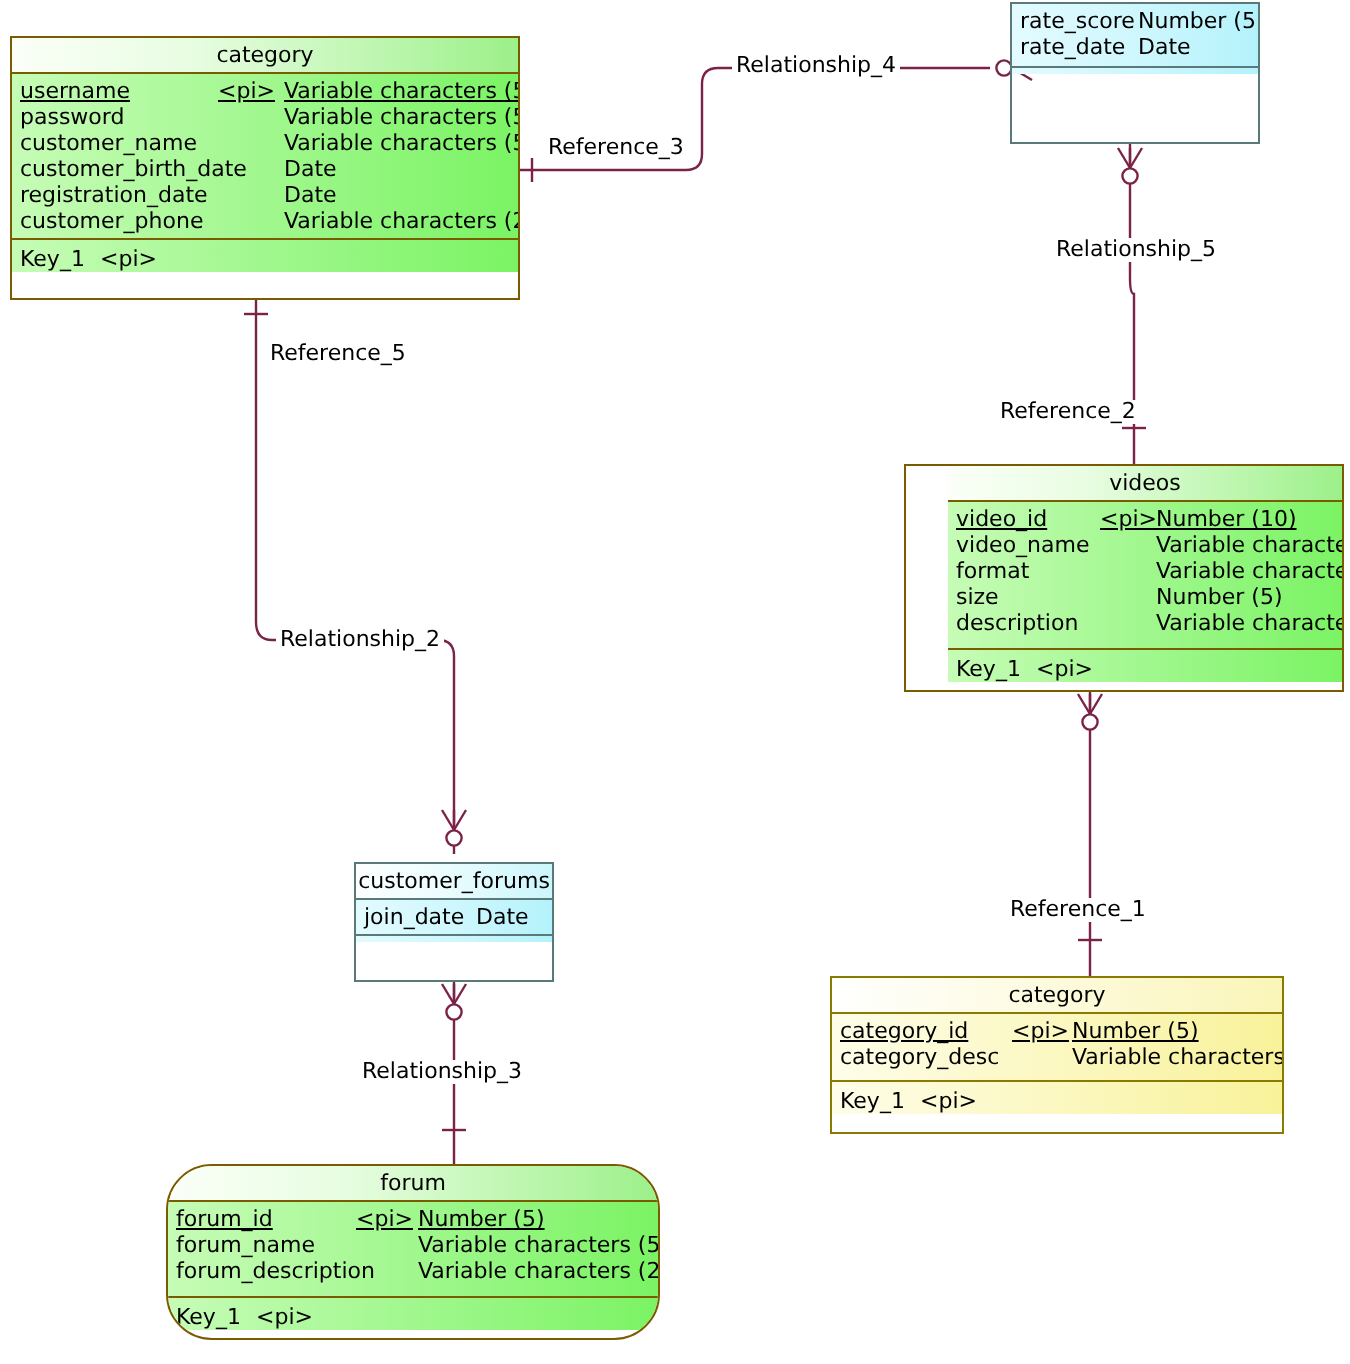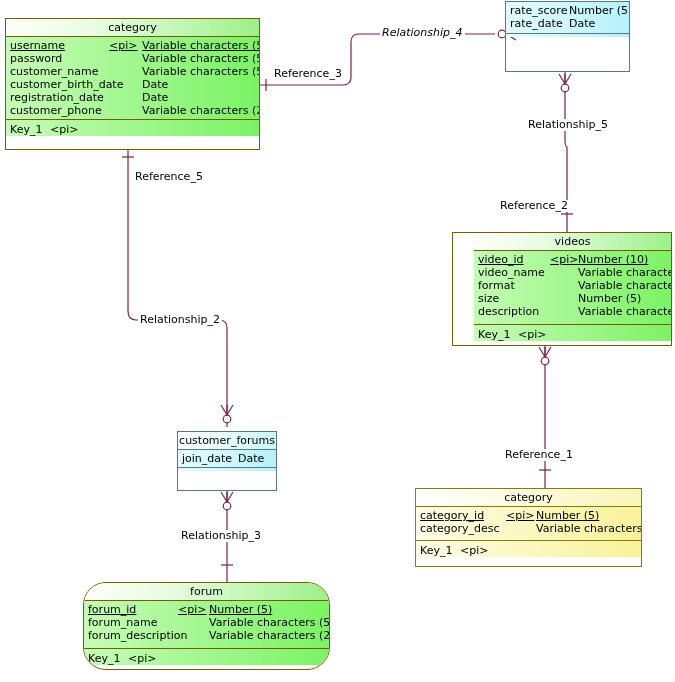--- a/index.html
+++ b/index.html
@@ -187,21 +187,21 @@
         <line x1="545" y1="357" x2="539" y2="347"></line>
         <line x1="545" y1="357" x2="545" y2="347"></line>
         <line x1="545" y1="357" x2="551" y2="347"></line>
       </g>
       <line x1="539" y1="470" x2="551" y2="470"></line>
     </g>
   </svg>
 
   <div class="rel-label" style="left:272px; top:68px;">Reference_3</div>
 
-  <div class="rel-label" style="left:380px; top:27px;font-style:italic;">Relationship_4</div>
+  <div class="rel-label" style="left:366px; top:27px;">Relationship_4</div>
 
   <div class="rel-label" style="left:526px; top:119px;">Relationship_5</div>
 
   <div class="rel-label" style="left:498px; top:200px;">Reference_2</div>
 
   <div class="rel-label" style="left:133px; top:171px;">Reference_5</div>
 
   <div class="rel-label" style="left:138px; top:314px;">Relationship_2</div>
 
   <div class="rel-label" style="left:179px; top:530px;">Relationship_3</div>

